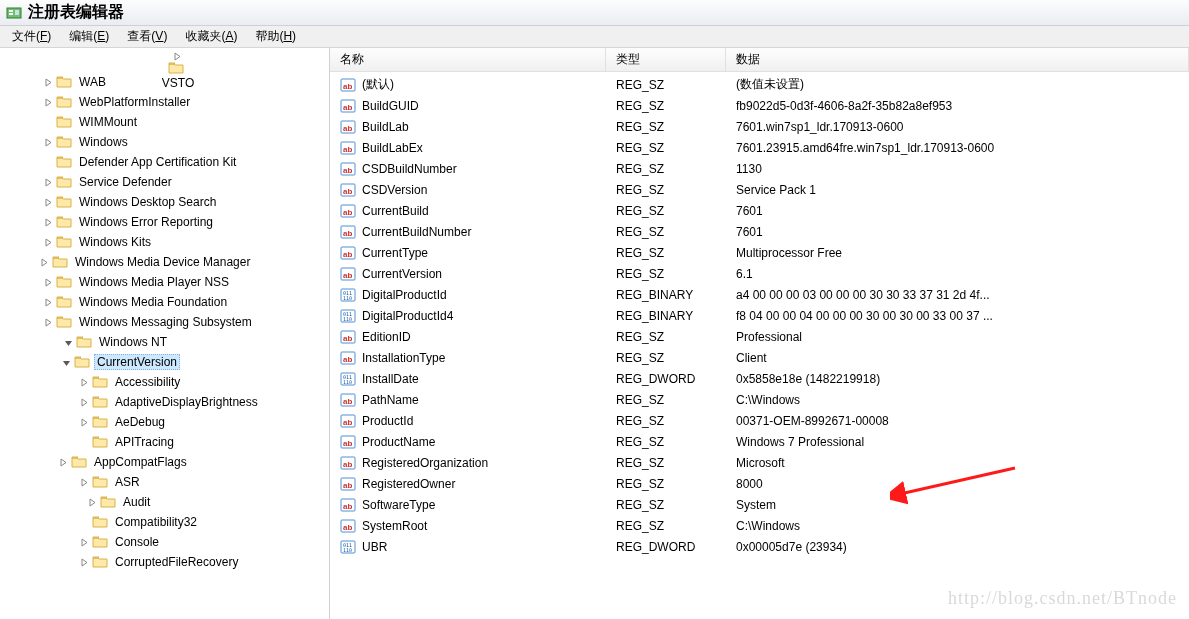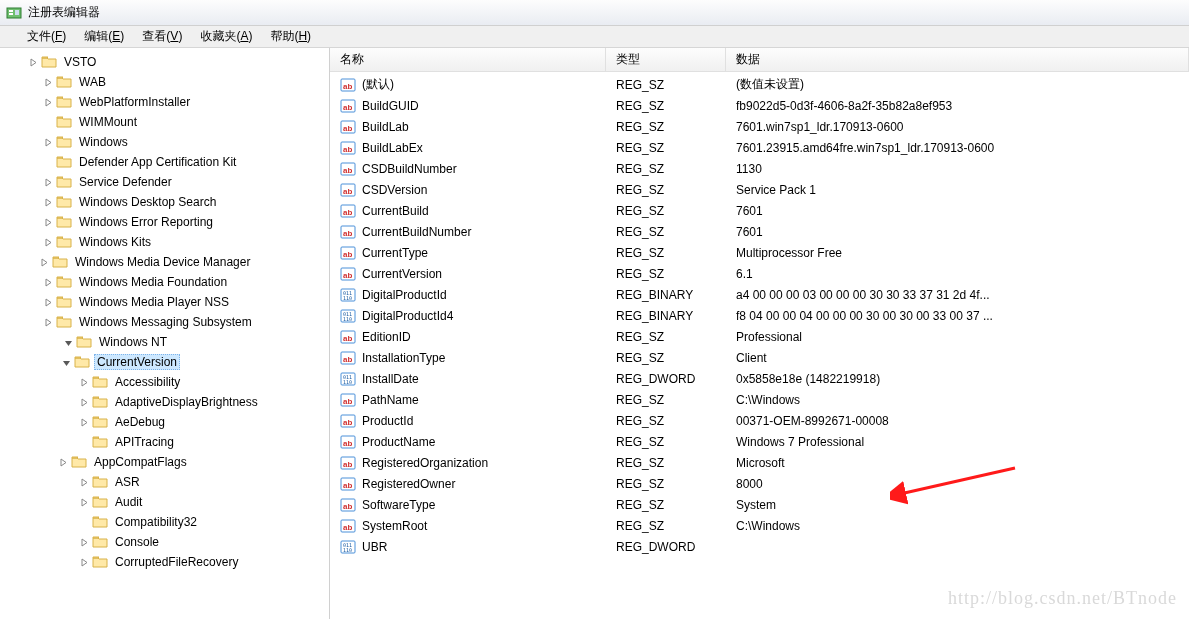--- a/index.html
+++ b/index.html
@@ -1,20 +1,20 @@
 <!DOCTYPE html>
 <html><head>
 <meta charset="utf-8">
 <style>
   * { box-sizing: border-box; margin: 0; padding: 0; }
   body { font-family: "Microsoft YaHei", "Segoe UI", Tahoma, sans-serif; font-size: 12px; color: #000; background: #fff; width: 1189px; height: 619px; overflow: hidden; position: relative; }
   .titlebar { height: 26px; background: linear-gradient(#fdfdfd,#e9ecf2); border-bottom: 1px solid #d0d0d0; display: flex; align-items: center; padding: 0 6px; }
   .titlebar .app-icon { width: 16px; height: 16px; margin-right: 6px; }
-  .titlebar .title { font-size: 12px; }
-  .menubar { height: 22px; background: #f0f0f0; border-bottom: 1px solid #d6d6d6; display: flex; align-items: center; padding: 0 19px; gap: 2px; }
+  .titlebar .title { font-size: 16px; font-weight: bold; }
+  .menubar { height: 22px; background: #f0f0f0; border-bottom: 1px solid #d6d6d6; display: flex; align-items: center; padding: 0 4px; gap: 2px; }
   .menubar .menu-item { padding: 2px 8px; cursor: default; }
   .menubar .menu-item .ul { text-decoration: underline; }
   .content { display: flex; height: calc(619px - 26px - 22px); }
   .tree-pane { width: 330px; border-right: 1px solid #d0d0d0; overflow: hidden; padding-top: 4px; background: #fff; }
   .list-pane { flex: 1; overflow: hidden; position: relative; }
   .tree-node { display: flex; align-items: center; height: 20px; font-size: 12px; white-space: nowrap; }
   .tree-node .expander { width: 12px; height: 12px; display: inline-flex; align-items: center; justify-content: center; margin-right: 2px; cursor: default; }
   .tree-node .expander svg { width: 9px; height: 9px; }
   .tree-node .folder-ic { width: 16px; height: 14px; margin-right: 4px; }
   .tree-node .label { padding: 1px 3px; }
@@ -53,21 +53,21 @@
     <div class="menu-item">文件(<span class="ul">F</span>)</div>
     <div class="menu-item">编辑(<span class="ul">E</span>)</div>
     <div class="menu-item">查看(<span class="ul">V</span>)</div>
     <div class="menu-item">收藏夹(<span class="ul">A</span>)</div>
     <div class="menu-item">帮助(<span class="ul">H</span>)</div>
   </div>
 
 <div class="content">
 
   <div class="tree-pane" id="tree">
-      <div class="tree-node" style="padding-left: 27px;">
+      <div class="tree-node" style="padding-left: 27px; flex-direction: column;">
         <span class="expander">
           <svg viewBox="0 0 9 9">
             <path d="M2 1 L7 4.5 L2 8 Z" fill="none" stroke="#888"></path>
           </svg>
         </span>
         <span class="folder-ic"><svg viewBox="0 0 16 14">
             <path d="M1 3 L6 3 L7 4 L15 4 L15 12 L1 12 Z" fill="#ffe9a8" stroke="#d8b24a"></path>
             <path d="M1 3 L6 3 L7 2 L1 2 Z" fill="#ffd97a" stroke="#d8b24a"></path>
           </svg></span>
         <span class="label">VSTO</span>
@@ -187,44 +187,44 @@
       <div class="tree-node" style="padding-left: 42px;">
         <span class="expander">
           <svg viewBox="0 0 9 9">
             <path d="M2 1 L7 4.5 L2 8 Z" fill="none" stroke="#888"></path>
           </svg>
         </span>
         <span class="folder-ic"><svg viewBox="0 0 16 14">
             <path d="M1 3 L6 3 L7 4 L15 4 L15 12 L1 12 Z" fill="#ffe9a8" stroke="#d8b24a"></path>
             <path d="M1 3 L6 3 L7 2 L1 2 Z" fill="#ffd97a" stroke="#d8b24a"></path>
           </svg></span>
+        <span class="label">Windows Media Player NSS</span>
+      </div>
+      <div class="tree-node" style="padding-left: 42px;">
+        <span class="expander">
+          <svg viewBox="0 0 9 9">
+            <path d="M2 1 L7 4.5 L2 8 Z" fill="none" stroke="#888"></path>
+          </svg>
+        </span>
+        <span class="folder-ic"><svg viewBox="0 0 16 14">
+            <path d="M1 3 L6 3 L7 4 L15 4 L15 12 L1 12 Z" fill="#ffe9a8" stroke="#d8b24a"></path>
+            <path d="M1 3 L6 3 L7 2 L1 2 Z" fill="#ffd97a" stroke="#d8b24a"></path>
+          </svg></span>
         <span class="label">Windows Media Foundation</span>
       </div>
       <div class="tree-node" style="padding-left: 42px;">
         <span class="expander">
           <svg viewBox="0 0 9 9">
             <path d="M2 1 L7 4.5 L2 8 Z" fill="none" stroke="#888"></path>
           </svg>
         </span>
         <span class="folder-ic"><svg viewBox="0 0 16 14">
             <path d="M1 3 L6 3 L7 4 L15 4 L15 12 L1 12 Z" fill="#ffe9a8" stroke="#d8b24a"></path>
             <path d="M1 3 L6 3 L7 2 L1 2 Z" fill="#ffd97a" stroke="#d8b24a"></path>
           </svg></span>
-        <span class="label">Windows Media Player NSS</span>
-      </div>
-      <div class="tree-node" style="padding-left: 42px;">
-        <span class="expander">
-          <svg viewBox="0 0 9 9">
-            <path d="M2 1 L7 4.5 L2 8 Z" fill="none" stroke="#888"></path>
-          </svg>
-        </span>
-        <span class="folder-ic"><svg viewBox="0 0 16 14">
-            <path d="M1 3 L6 3 L7 4 L15 4 L15 12 L1 12 Z" fill="#ffe9a8" stroke="#d8b24a"></path>
-            <path d="M1 3 L6 3 L7 2 L1 2 Z" fill="#ffd97a" stroke="#d8b24a"></path>
-          </svg></span>
         <span class="label">Windows Messaging Subsystem</span>
       </div>
       <div class="tree-node" style="padding-left: 42px; margin-left: 20px;">
         <span class="expander">
           <svg viewBox="0 0 9 9">
             <path d="M1 3 L8 3 L4.5 8 Z" fill="#595959"></path>
           </svg>
         </span>
         <span class="folder-ic"><svg viewBox="0 0 16 14">
             <path d="M1 3 L6 3 L7 4 L15 4 L15 12 L1 12 Z" fill="#ffe9a8" stroke="#d8b24a"></path>
@@ -305,21 +305,21 @@
           <svg viewBox="0 0 9 9">
             <path d="M2 1 L7 4.5 L2 8 Z" fill="none" stroke="#888"></path>
           </svg>
         </span>
         <span class="folder-ic"><svg viewBox="0 0 16 14">
             <path d="M1 3 L6 3 L7 4 L15 4 L15 12 L1 12 Z" fill="#ffe9a8" stroke="#d8b24a"></path>
             <path d="M1 3 L6 3 L7 2 L1 2 Z" fill="#ffd97a" stroke="#d8b24a"></path>
           </svg></span>
         <span class="label">ASR</span>
       </div>
-      <div class="tree-node" style="padding-left: 78px;">
+      <div class="tree-node" style="padding-left: 78px; margin-left: 8px;">
         <span class="expander">
           <svg viewBox="0 0 9 9">
             <path d="M2 1 L7 4.5 L2 8 Z" fill="none" stroke="#888"></path>
           </svg>
         </span>
         <span class="folder-ic"><svg viewBox="0 0 16 14">
             <path d="M1 3 L6 3 L7 4 L15 4 L15 12 L1 12 Z" fill="#ffe9a8" stroke="#d8b24a"></path>
             <path d="M1 3 L6 3 L7 2 L1 2 Z" fill="#ffd97a" stroke="#d8b24a"></path>
           </svg></span>
         <span class="label">Audit</span>
@@ -613,20 +613,21 @@
         <div class="list-row">
           <div class="cell cell-name">
             <span class="val-icon"><svg viewBox="0 0 16 16">
                 <rect x="1" y="2" width="14" height="12" rx="1" fill="#fff" stroke="#4a90d9"></rect>
                 <text x="3" y="8" font-size="5" fill="#1b5aa0" font-family="monospace">011</text>
                 <text x="3" y="13" font-size="5" fill="#1b5aa0" font-family="monospace">110</text>
               </svg></span>
             <span>UBR</span>
           </div>
           <div class="cell cell-type">REG_DWORD</div>
+          <div class="cell cell-data">0x00005d7e (23934)</div>
         </div>
       </div>
 
     <svg class="arrow-annot" style="left:560px; top:410px;" width="130" height="50">
       <defs>
           <marker id="ah" markerWidth="10" markerHeight="8" refX="2" refY="4" orient="auto">
             <polygon points="0 0, 8 4, 0 8" fill="#ff1a1a"></polygon>
           </marker>
         </defs>
       <line x1="125" y1="10" x2="10" y2="36" stroke="#ff1a1a" stroke-width="3" marker-end="url(#ah)"></line>

